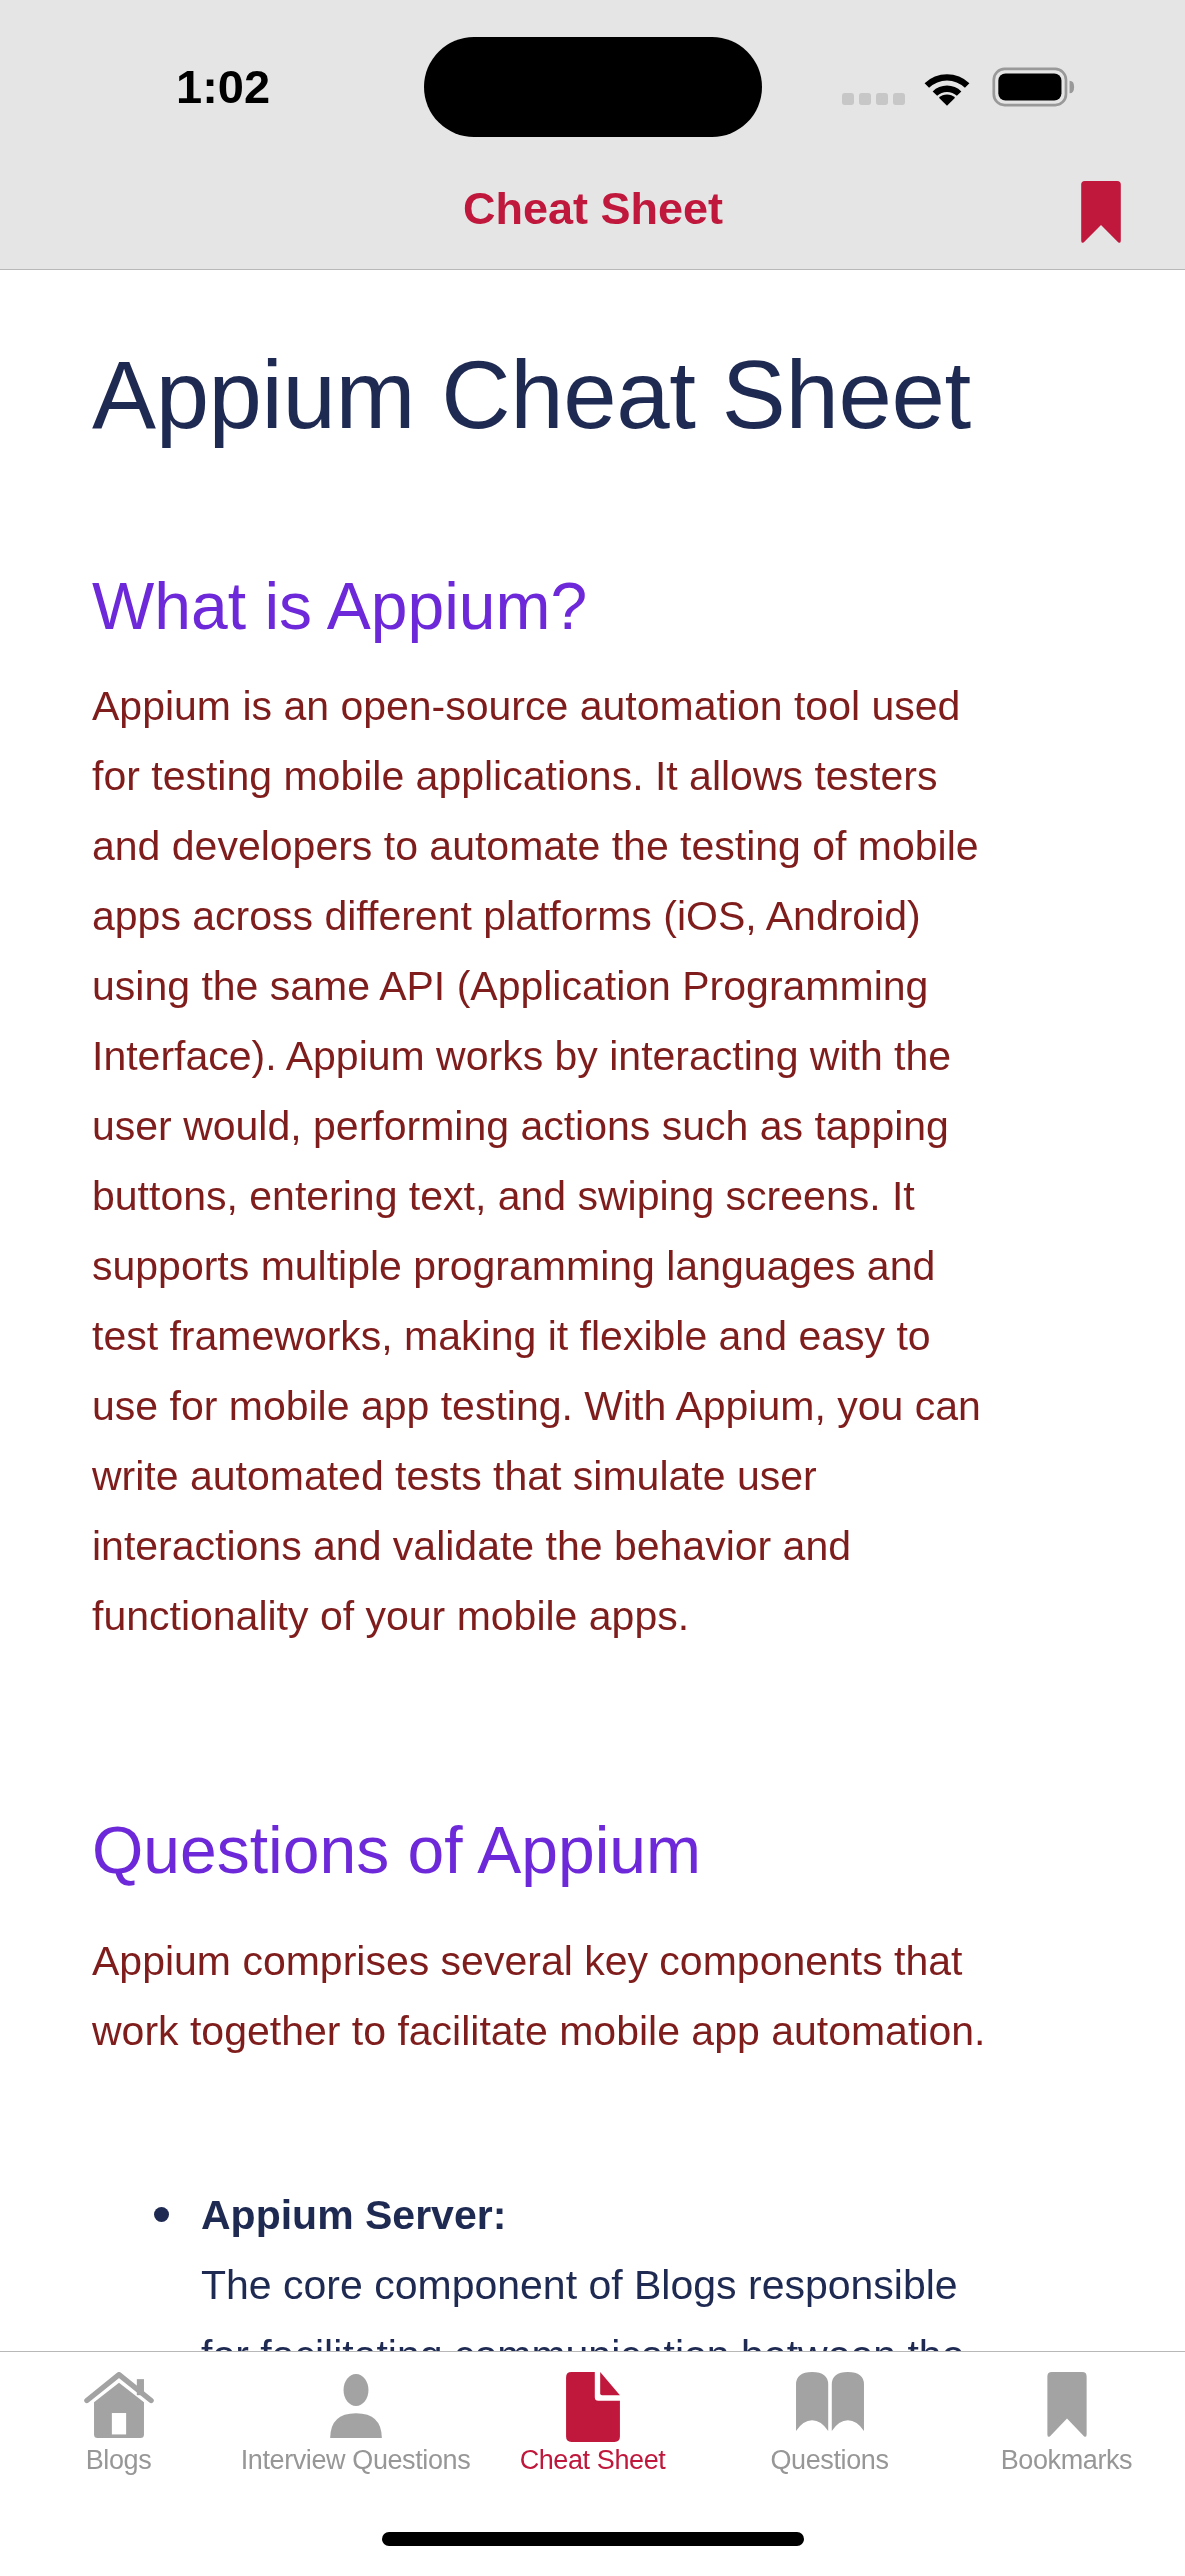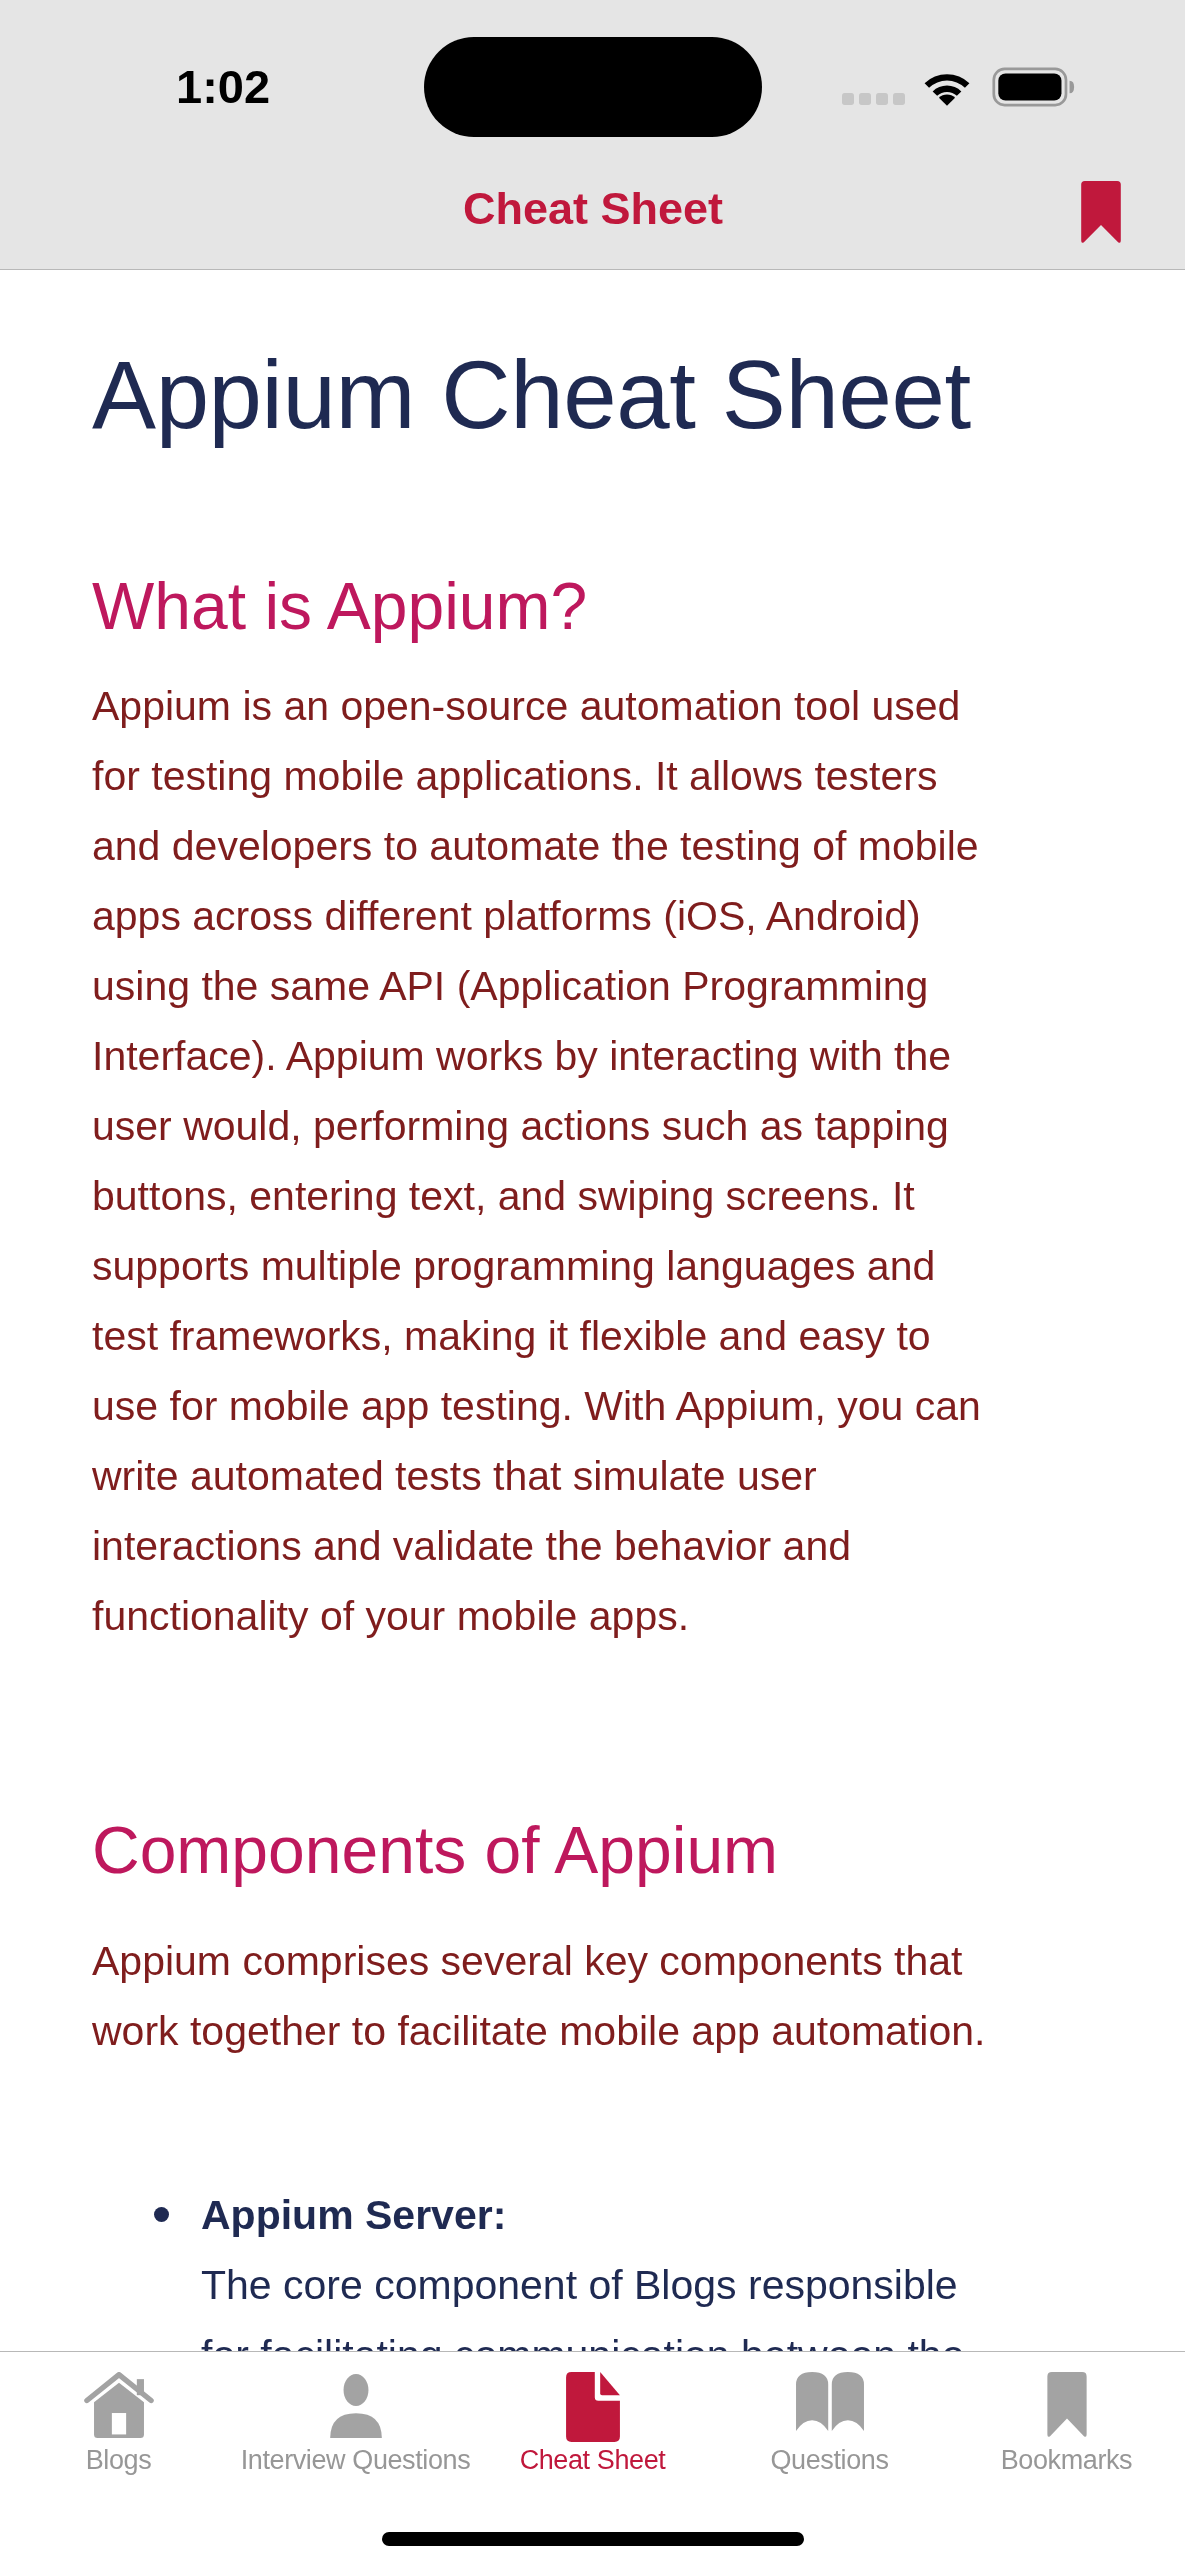--- a/index.html
+++ b/index.html
@@ -14,21 +14,21 @@
   .signal span { width: 11.7px; height: 11.7px; background: #c7c7c7; border-radius: 2.7px; display: block; }
   .wifi { position: absolute; left: 921px; top: 66px; width: 52px; height: 40px; }
   .battery { position: absolute; left: 992px; top: 67px; width: 83px; height: 40px; }
 
   .nav-title { position: absolute; left: 0; width: 1186px; top: 183px; text-align: center; font-size: 45px; font-weight: 700; color: #c0183c; }
   .nav-bookmark { position: absolute; left: 1081px; top: 181px; width: 40px; height: 63px; cursor: pointer; }
 
   
   .content { position: absolute; left: 92px; top: 270px; width: 997px; height: 2086px; overflow: hidden; }
   .page-title { position: absolute; left: 0; top: 77px; font-size: 96px; font-weight: 400; line-height: 1; color: #1f2a52; white-space: nowrap; letter-spacing: -0.4px; }
-  .h2 { position: absolute; left: 0; font-size: 66px; font-weight: 400; line-height: 1; color: #be185d; white-space: nowrap; }
+  .h2 { position: absolute; left: 0; font-size: 66px; font-weight: 400; line-height: 1; color: #6d28d9; white-space: nowrap; }
   .para { position: absolute; left: 0; width: 997px; font-size: 41px; line-height: 70px; color: #7f1d1d; }
   .para .ln { display: block; white-space: nowrap; }
   .list { position: absolute; left: 0; width: 997px; }
   .li { position: relative; padding-left: 109px; font-size: 41px; line-height: 70px; }
   .li .bullet { position: absolute; left: 62px; top: 27px; width: 15.3px; height: 15.3px; border-radius: 50%; background: #1f2a52; }
   .li .term { display: block; font-weight: 700; white-space: nowrap; }
   .li .ln { display: block; white-space: nowrap; }
 
   
   .tabbar { position: absolute; left: 0; top: 2351px; width: 1186px; height: 205px; background: #ffffff; border-top: 1.8px solid #b8b8b8; z-index: 5; }
@@ -80,21 +80,21 @@
     <span class="ln">user would, performing actions such as tapping</span>
     <span class="ln">buttons, entering text, and swiping screens. It</span>
     <span class="ln">supports multiple programming languages and</span>
     <span class="ln">test frameworks, making it flexible and easy to</span>
     <span class="ln">use for mobile app testing. With Appium, you can</span>
     <span class="ln">write automated tests that simulate user</span>
     <span class="ln">interactions and validate the behavior and</span>
     <span class="ln">functionality of your mobile apps.</span>
   </div>
 
-  <div class="h2" style="top:1547px;">Components of Appium</div>
+  <div class="h2" style="top:1547px;">Questions of Appium</div>
   <div class="para" style="top:1656px;">
     <span class="ln">Appium comprises several key components that</span>
     <span class="ln">work together to facilitate mobile app automation.</span>
   </div>
 
   <div class="list" style="top:1910px;">
     <div class="li">
       <span class="bullet"></span>
       <span class="term">Appium Server:</span>
       <span class="ln">The core component of Blogs responsible</span>

